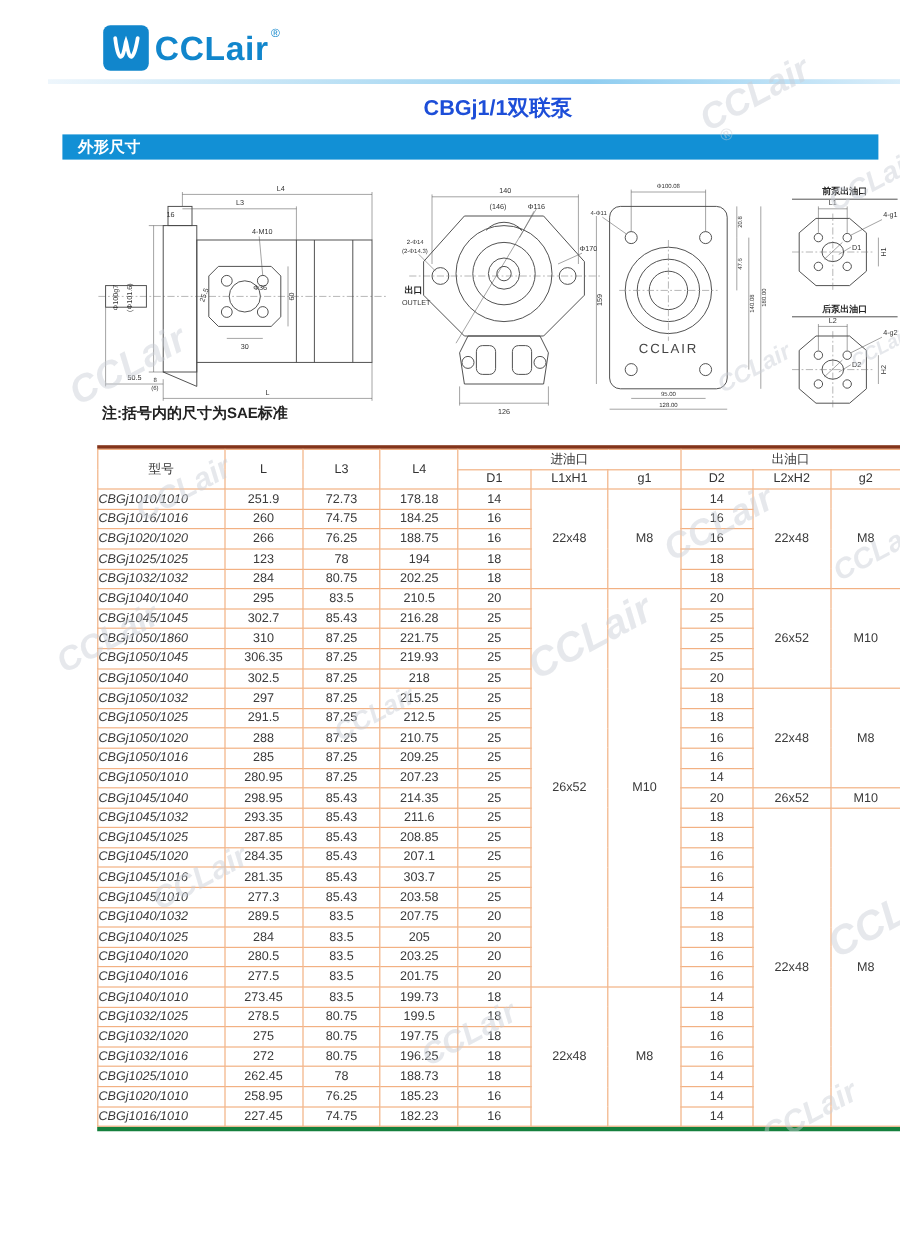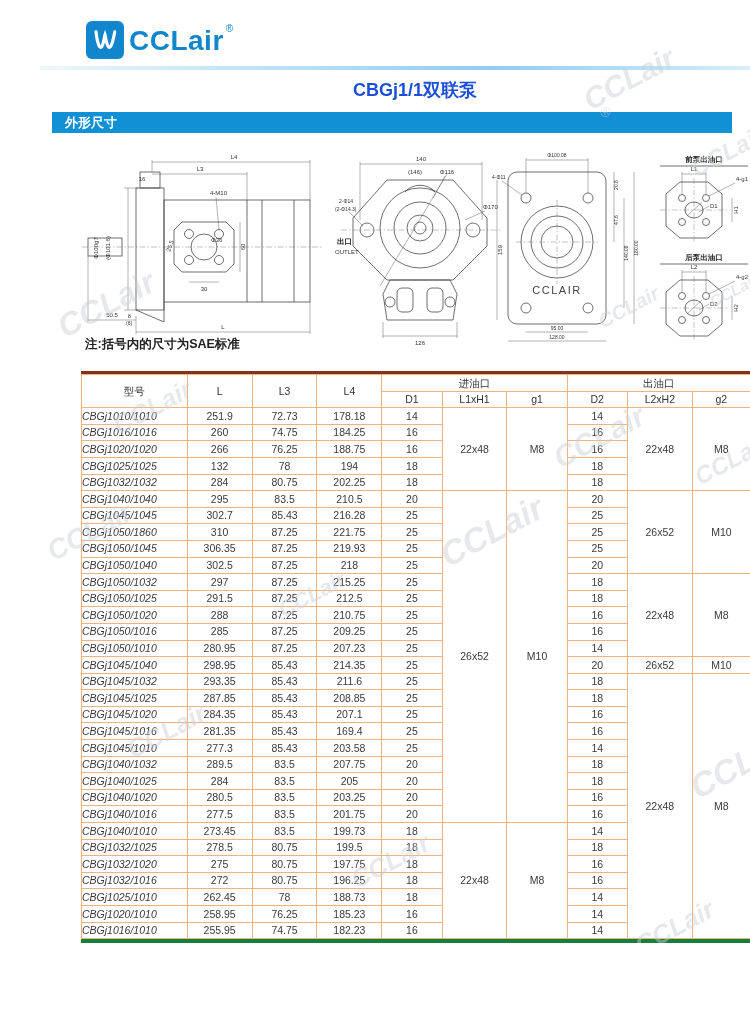--- a/index.html
+++ b/index.html
@@ -287,21 +287,21 @@
           <tr>
             <td class="model">CBGj1020/1020</td>
             <td>266</td>
             <td>76.25</td>
             <td>188.75</td>
             <td>16</td>
             <td>16</td>
           </tr>
           <tr>
             <td class="model">CBGj1025/1025</td>
-            <td>132</td>
+            <td>123</td>
             <td>78</td>
             <td>194</td>
             <td>18</td>
             <td>18</td>
           </tr>
           <tr>
             <td class="model">CBGj1032/1032</td>
             <td>284</td>
             <td>80.75</td>
             <td>202.25</td>
@@ -427,21 +427,21 @@
             <td>284.35</td>
             <td>85.43</td>
             <td>207.1</td>
             <td>25</td>
             <td>16</td>
           </tr>
           <tr>
             <td class="model">CBGj1045/1016</td>
             <td>281.35</td>
             <td>85.43</td>
-            <td>169.4</td>
+            <td>303.7</td>
             <td>25</td>
             <td>16</td>
           </tr>
           <tr>
             <td class="model">CBGj1045/1010</td>
             <td>277.3</td>
             <td>85.43</td>
             <td>203.58</td>
             <td>25</td>
             <td>14</td>
@@ -523,21 +523,21 @@
           <tr>
             <td class="model">CBGj1020/1010</td>
             <td>258.95</td>
             <td>76.25</td>
             <td>185.23</td>
             <td>16</td>
             <td>14</td>
           </tr>
           <tr>
             <td class="model">CBGj1016/1010</td>
-            <td>255.95</td>
+            <td>227.45</td>
             <td>74.75</td>
             <td>182.23</td>
             <td>16</td>
             <td>14</td>
           </tr>
         </tbody>
       </table>
   </div>
 
   <div class="note2">注:轴端形式同CBGj1泵</div>

